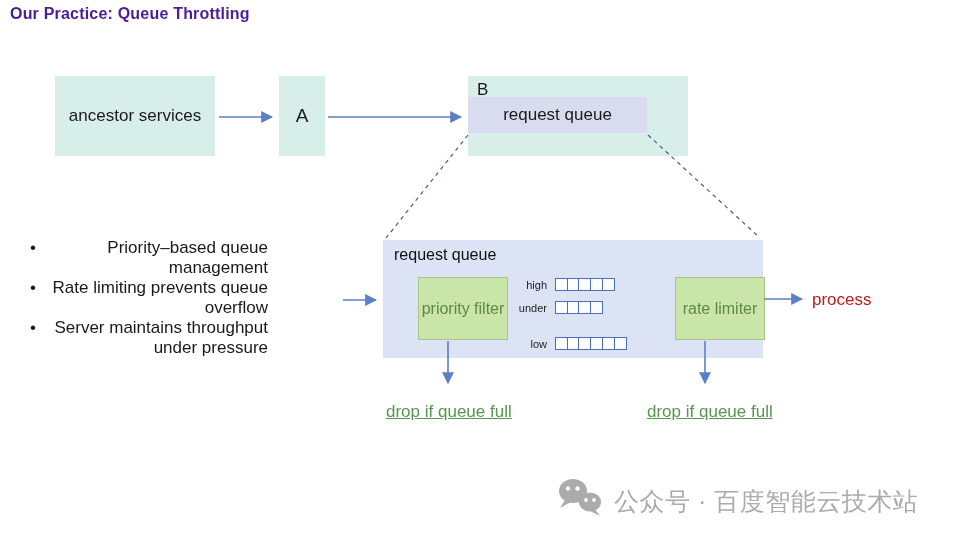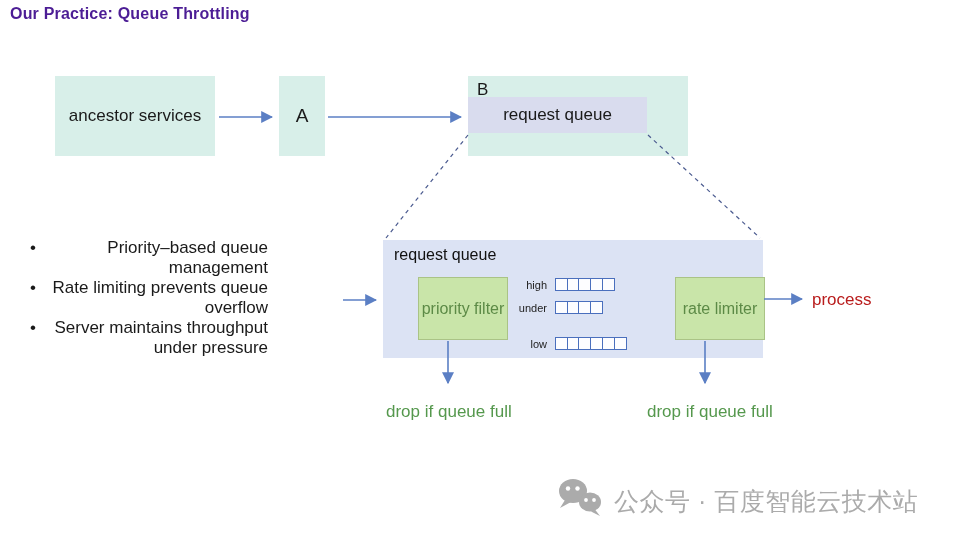--- a/index.html
+++ b/index.html
@@ -39,21 +39,21 @@
     width:52px;padding-right:8px;text-align:right;font-size:11px;color:#222;
     flex:0 0 auto;
   }
   .qcells{display:flex;flex:0 0 auto;}
   .qcell{
     width:13px;height:13px;border:1.3px solid #4a6fbd;background:#fdfdff;
     box-sizing:border-box;margin-left:-1.3px;
   }
   .qcells .qcell:first-child{margin-left:0;}
   #process-label{left:812px;top:290px;font-size:17px;color:#b91c1c;}
-  .drop-label{font-size:17px;color:#55984d;}
+  .drop-label{font-size:17px;color:#55984d;text-decoration:underline;}
   #drop-left{left:386px;top:402px;}
   #drop-right{left:647px;top:402px;}
   
   #bullet-list{left:28px;top:238px;width:240px;list-style:none;margin:0;padding:0;
     font-size:17px;line-height:20px;color:#1a1a1a;text-align:right;}
   #bullet-list li{position:relative;padding-left:20px;margin:0;}
   #bullet-list li::before{
     content:"\2022";position:absolute;left:2px;top:0;color:#1a1a1a;
   }
   

